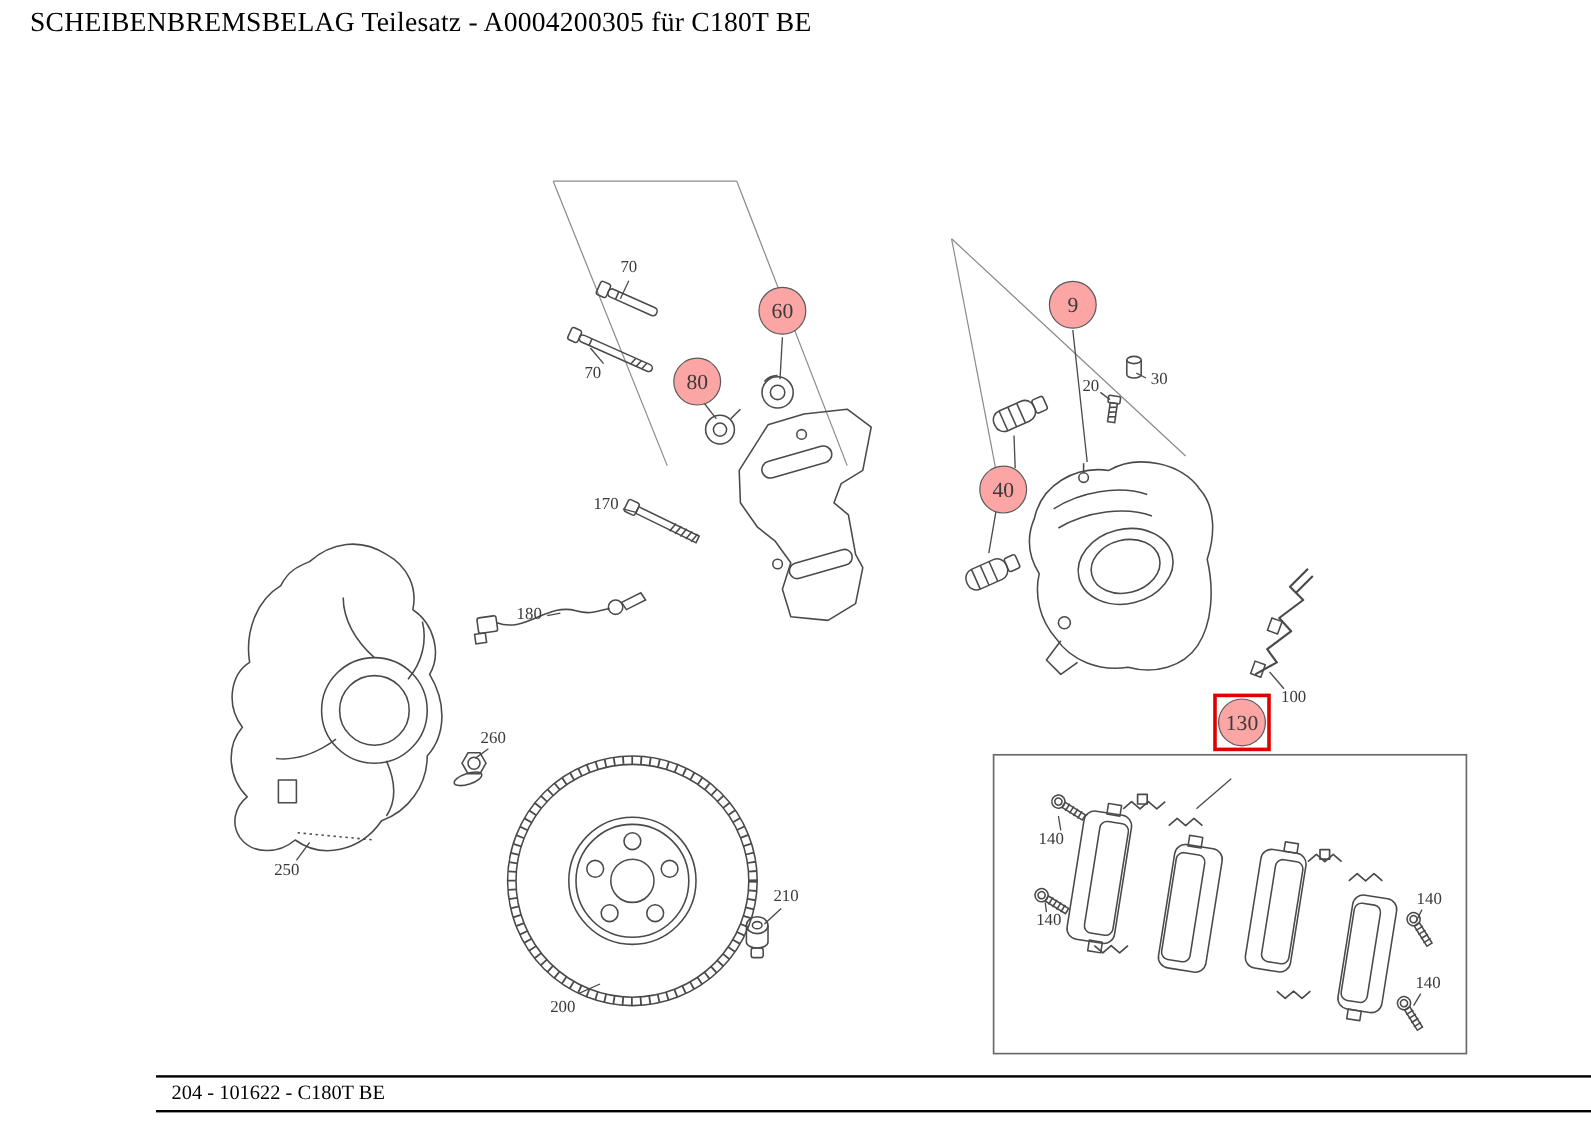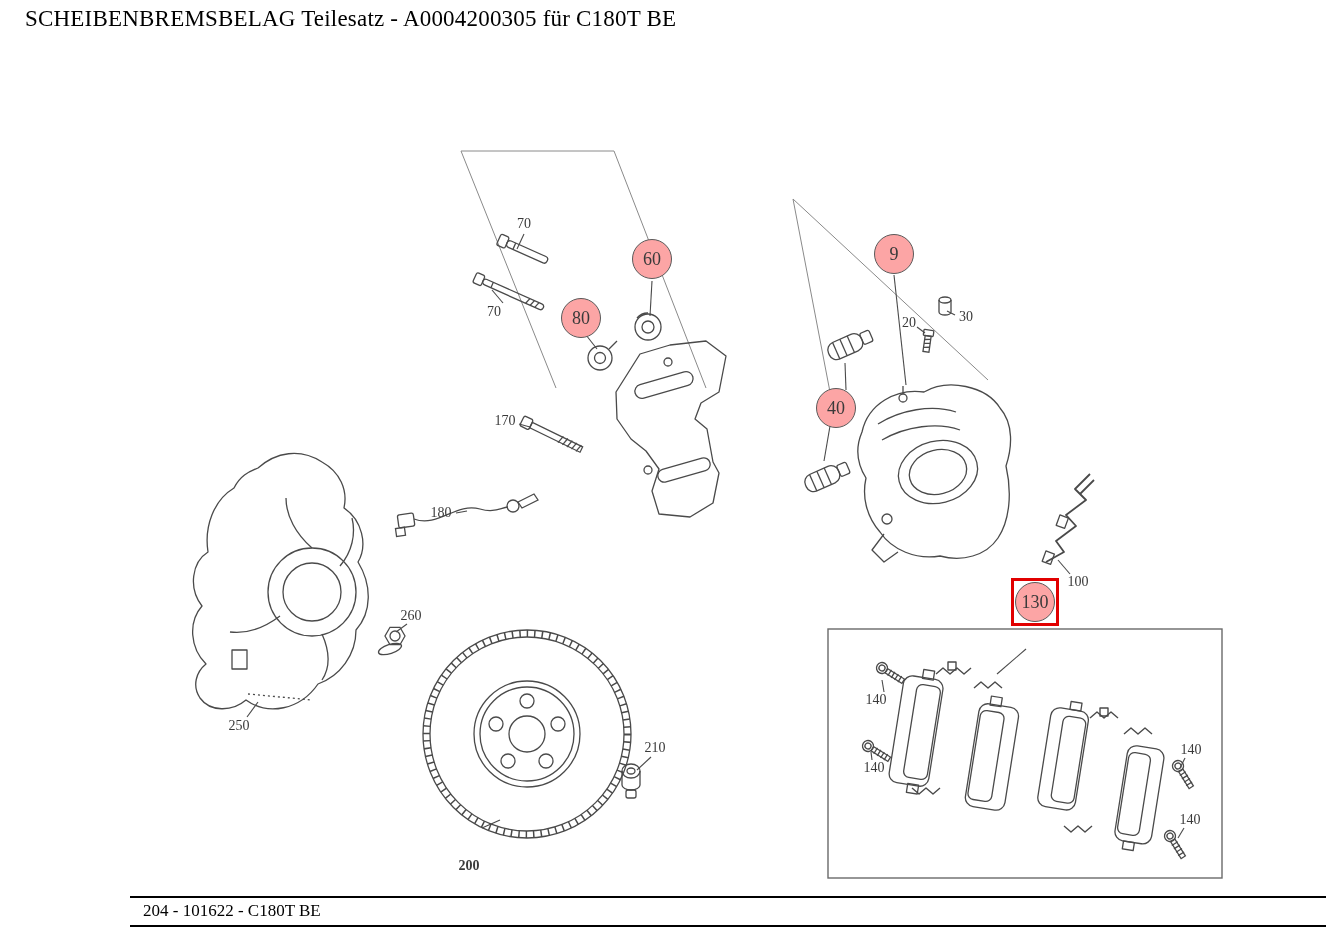--- a/index.html
+++ b/index.html
@@ -367,21 +367,21 @@
 
     <div class="label-layer" id="label-layer">
         <span class="part-label" style="left: 524px; top: 224px;">70</span>
         <span class="part-label" style="left: 494px; top: 312px;">70</span>
         <span class="part-label circled" style="left: 652px; top: 259px;">60</span>
         <span class="part-label circled" style="left: 581px; top: 318px;">80</span>
         <span class="part-label" style="left: 505px; top: 421px;">170</span>
         <span class="part-label" style="left: 441px; top: 513px;">180</span>
         <span class="part-label" style="left: 411px; top: 616px;">260</span>
         <span class="part-label" style="left: 239px; top: 726px;">250</span>
-        <span class="part-label" style="left: 469px; top: 866px; font-weight: bold;">200</span>
+        <span class="part-label" style="left: 469px; top: 840px;">200</span>
         <span class="part-label" style="left: 655px; top: 748px;">210</span>
         <span class="part-label circled" style="left: 894px; top: 254px;">9</span>
         <span class="part-label" style="left: 909px; top: 323px;">20</span>
         <span class="part-label" style="left: 966px; top: 317px;">30</span>
         <span class="part-label circled" style="left: 836px; top: 408px;">40</span>
         <span class="part-label" style="left: 1078px; top: 582px;">100</span>
         <span class="red-box" style="left: 1035px; top: 602px;">
           <span class="part-label circled">130</span>
         </span>
         <span class="part-label" style="left: 876px; top: 700px;">140</span>

